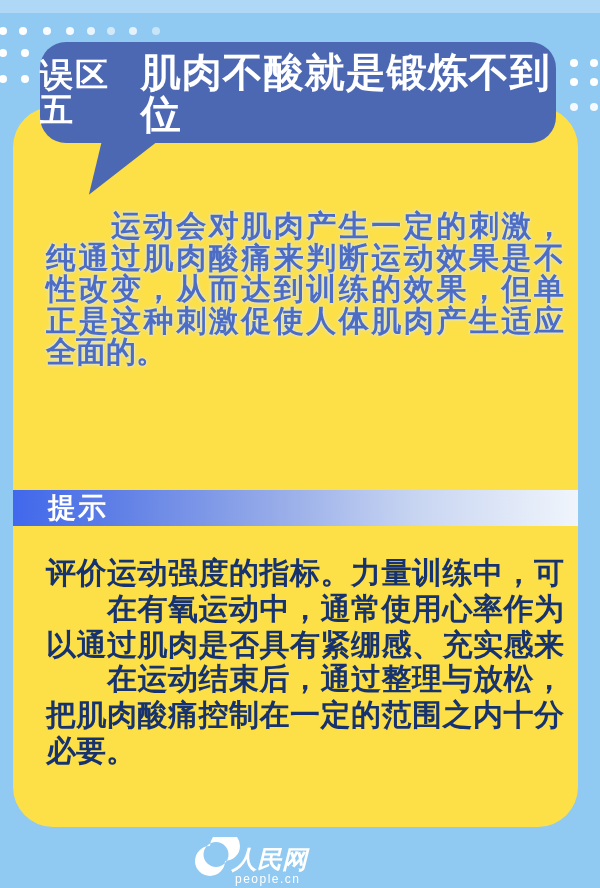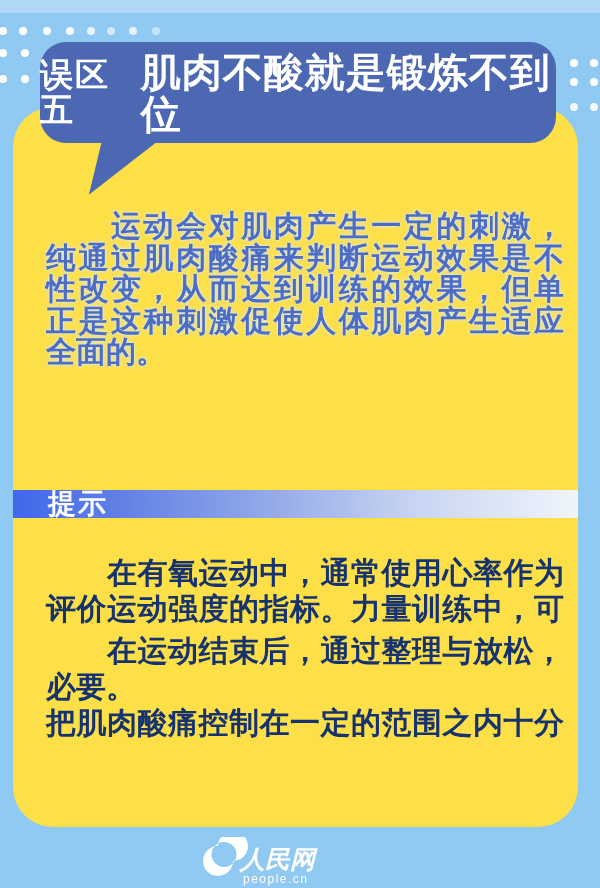--- a/index.html
+++ b/index.html
@@ -31,36 +31,36 @@
     clip-path:polygon(4% 96%,22% 0,100% 0);
   }
   
   .intro-text{
     position:absolute;left:33px;top:103px;width:518px;
     color:#4D6DC4;font-size:30px;font-weight:700;line-height:31.5px;
     text-shadow:0 0 4px rgba(205,227,250,.95),0 0 2px rgba(255,255,255,.9);
   }
   
   .tip-bar{
-    position:absolute;left:0;top:383px;width:565px;height:28px;
+    position:absolute;left:0;top:383px;width:565px;height:36px;
     background:linear-gradient(90deg,#4168EC 0%,#5F7FE6 18%,#93A9E8 45%,#C9D6F2 72%,#F0F5FC 100%);
     display:flex;align-items:center;
   }
   .tip-bar .tip-label{color:#FFFFFF;font-size:28px;font-weight:800;margin-left:35px;letter-spacing:2px;}
   
   .tip-text{
     position:absolute;left:33px;top:448px;width:518px;
     color:#17336F;font-size:30px;font-weight:700;line-height:36px;
   }
-  .tip-text .para + .para{margin-top:6px;}
+  .tip-text .para + .para{margin-top:0;font-family:Liberation Mono, monospace;}
   .line{white-space:nowrap;text-align:justify;text-align-last:left;}
   .line.fill{white-space:normal;text-align-last:justify;}
   
   .footer{
-    position:absolute;left:8px;top:836px;width:516px;height:52px;
+    position:absolute;left:0;top:836px;width:516px;height:52px;
     display:flex;align-items:center;justify-content:center;
   }
 </style>
 </head>
 <body>
 
 <div class="top-strip"></div>
 
 <div>
   <span class="dot" style="left:-1px;top:27px;width:8px;height:8px;"></span>
@@ -97,27 +97,28 @@
       <div class="para">
       </div>
     </div>
 
   <div class="tip-bar">
     <span class="tip-label">提示</span>
   </div>
 
   <div class="tip-text">
       <div class="para">
+        <div class="line fill">评价运动强度的指标。力量训练中，可</div>
         <div class="line fill">　　在有氧运动中，通常使用心率作为</div>
-        <div class="line fill">评价运动强度的指标。力量训练中，可</div>
+        <div class="line fill">以通过肌肉是否具有紧绷感、充实感来</div>
       </div>
       <div class="para">
         <div class="line fill">　　在运动结束后，通过整理与放松，</div>
+        <div class="line fill">把肌肉酸痛控制在一定的范围之内十分</div>
         <div class="line">必要。</div>
-        <div class="line fill">把肌肉酸痛控制在一定的范围之内十分</div>
       </div>
     </div>
 </div>
 
 <div class="bubble-tail"></div>
 <div class="bubble">
   <div class="tag">误区五</div>
   <div class="title">肌肉不酸就是锻炼不到位</div>
 </div>
 

